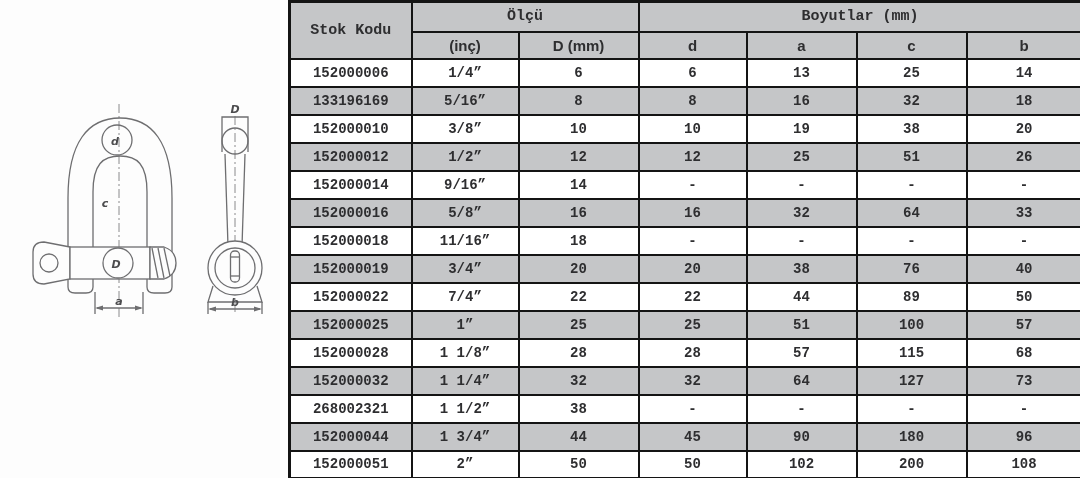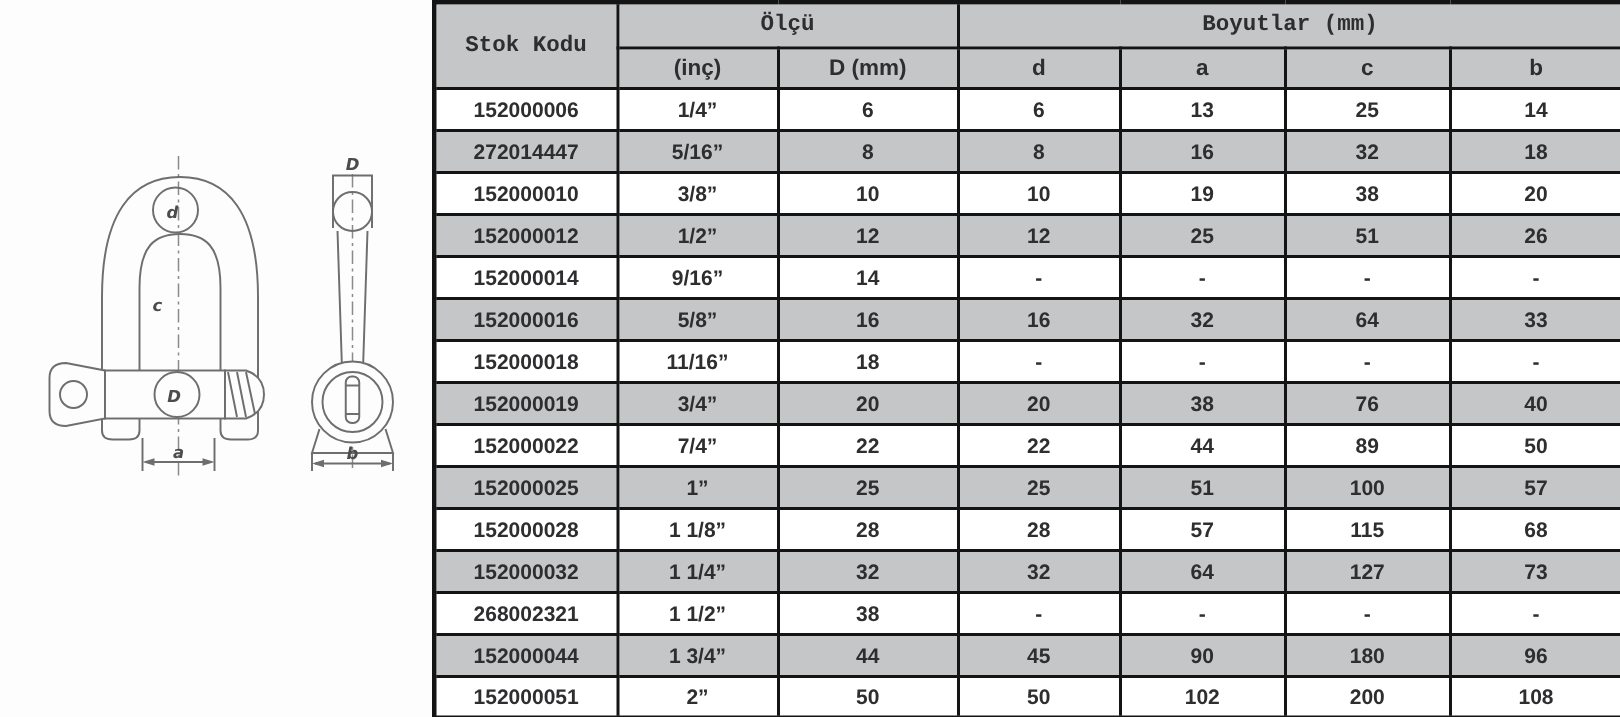--- a/index.html
+++ b/index.html
@@ -31,21 +31,21 @@
     border: 2px solid #141414;
     text-align: center; vertical-align: middle;
     color: #2e2e30;
     white-space: nowrap;
     overflow: hidden;
   }
   table.spec th { font-size: 15px; font-weight: bold; background: #c5c6c8; }
   table.spec td { font-size: 14px; font-weight: bold; }
   thead tr.h1 { height: 30px; font-family: Liberation Mono, monospace; }
   thead tr.h2 { height: 27px; }
-  tbody tr { height: 28px; }
+  tbody tr { height: 28px; font-family: Liberation Mono, monospace; }
   tbody tr:nth-child(even) td { background: #c5c6c8; }
   tbody tr:nth-child(odd)  td { background: #ffffff; }
 </style>
 </head>
 <body>
 
 <div class="drawing-panel">
   <svg width="288" height="478" viewBox="0 0 288 478">
 
     <g>
@@ -151,21 +151,21 @@
         <tr>
           <td>152000006</td>
           <td>1/4”</td>
           <td>6</td>
           <td>6</td>
           <td>13</td>
           <td>25</td>
           <td>14</td>
         </tr>
         <tr>
-          <td>272014447</td>
+          <td>133196169</td>
           <td>5/16”</td>
           <td>8</td>
           <td>8</td>
           <td>16</td>
           <td>32</td>
           <td>18</td>
         </tr>
         <tr>
           <td>152000010</td>
           <td>3/8”</td>

